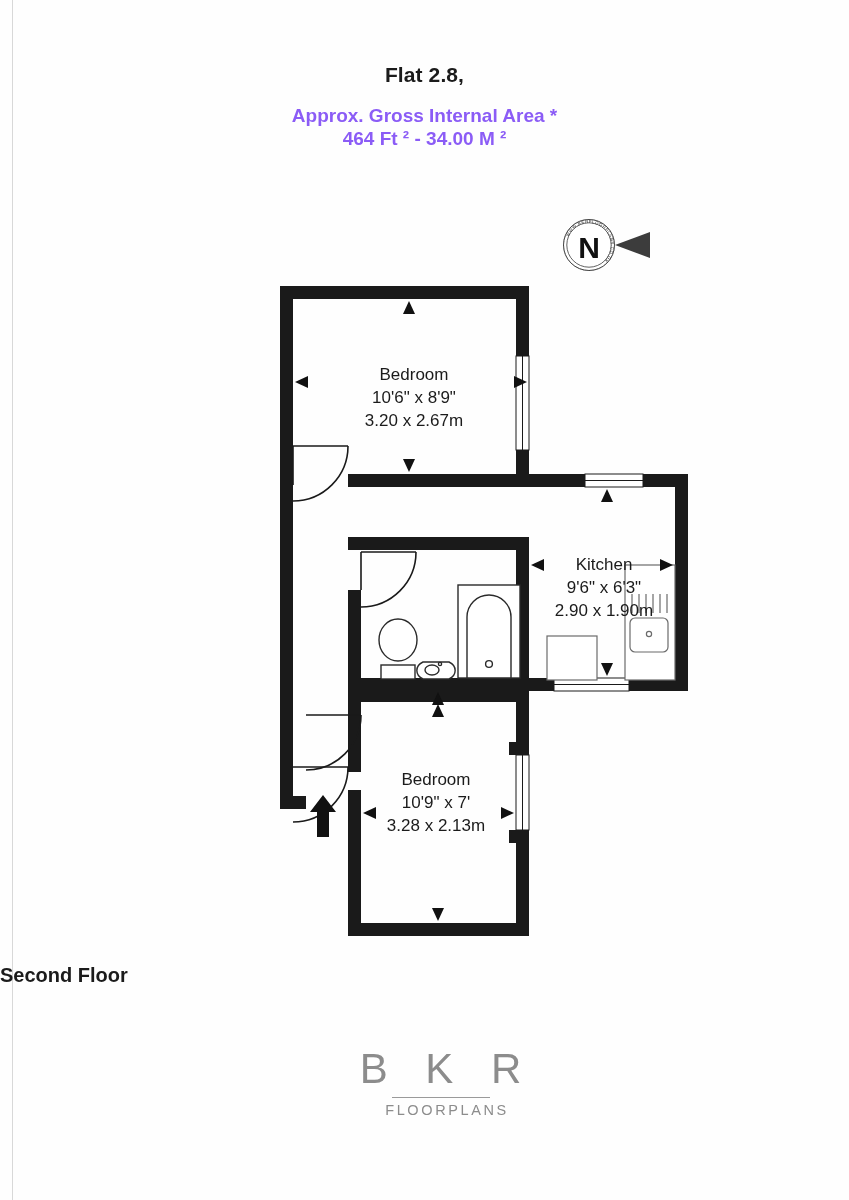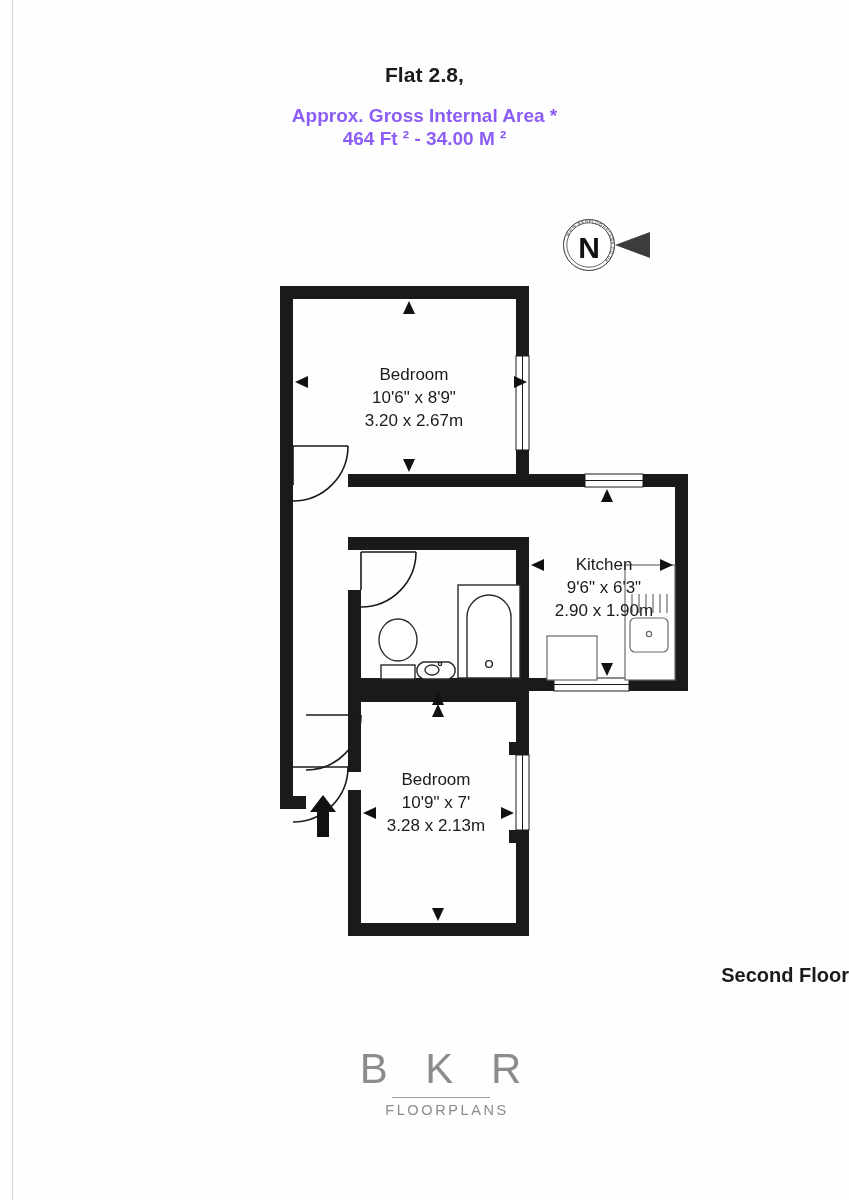--- a/index.html
+++ b/index.html
@@ -57,21 +57,21 @@
   #plan {
     position: absolute;
     left: 8px; top: 260px;
     width: 767px; height: 700px; margin-left: 44px;
   }
 
   
   #floor-label {
     position: absolute;
     left: 0; top: 964px; width: 849px;
-    text-align: right;
+    text-align: left;
     font-weight: bold;
     font-size: 20px;
     color: #1b1b1b;
   }
   #logo {
     position: absolute;
     left: 16px; top: 1046px; width: 849px;
     text-align: center;
   }
   #logo-mark {

